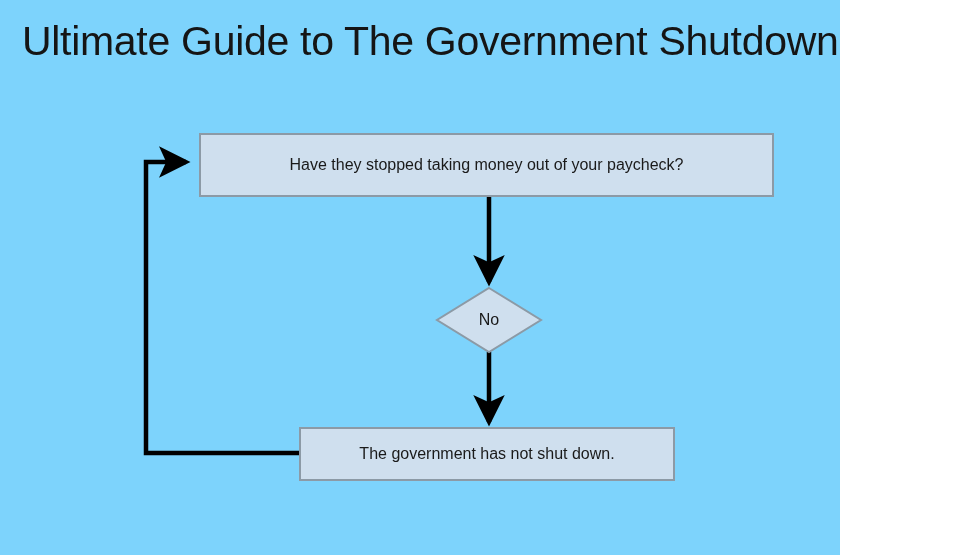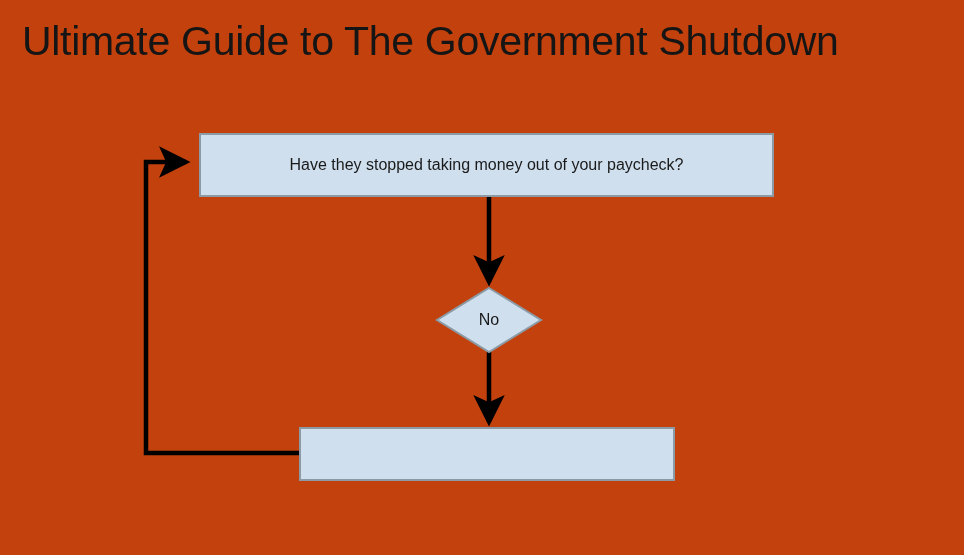--- a/index.html
+++ b/index.html
@@ -5,23 +5,23 @@
   html, body {
     margin: 0;
     padding: 0;
     background: #ffffff;
   }
   body {
     font-family: "Liberation Sans", sans-serif;
   }
   #page {
     position: relative;
-    width: 964px;
+    width: 840px;
     height: 555px;
-    background: #c2410c;
+    background: #7dd3fc;
     overflow: hidden;
   }
   #title {
     position: absolute;
     left: 22px;
     top: 16px;
     width: 920px;
     height: 50px;
     font-size: 41px;
     line-height: 50px;
@@ -97,14 +97,15 @@
 
     <polygon points="489,288 541,320 489,352 437,320" fill="#cfdfee" stroke="#8c9aa6" stroke-width="2"></polygon>
 
     <rect x="300" y="428" width="374" height="52" fill="#cfdfee" stroke="#8c9aa6" stroke-width="2"></rect>
   </svg>
 
   <div class="node-label" id="label-question">Have they stopped taking money out of your paycheck?</div>
 
   <div class="node-label" id="label-decision">No</div>
 
+  <div class="node-label" id="label-result">The government has not shut down.</div>
 
 </div>
 
 </body></html>

